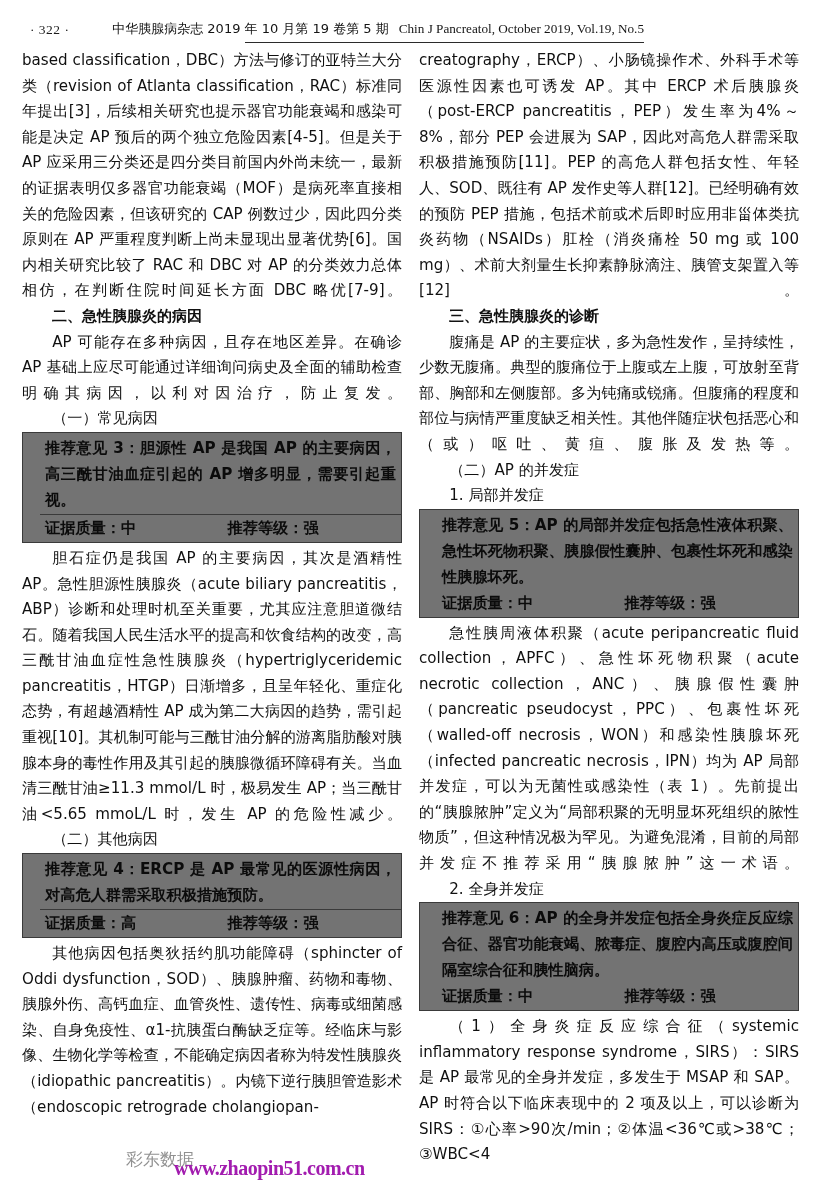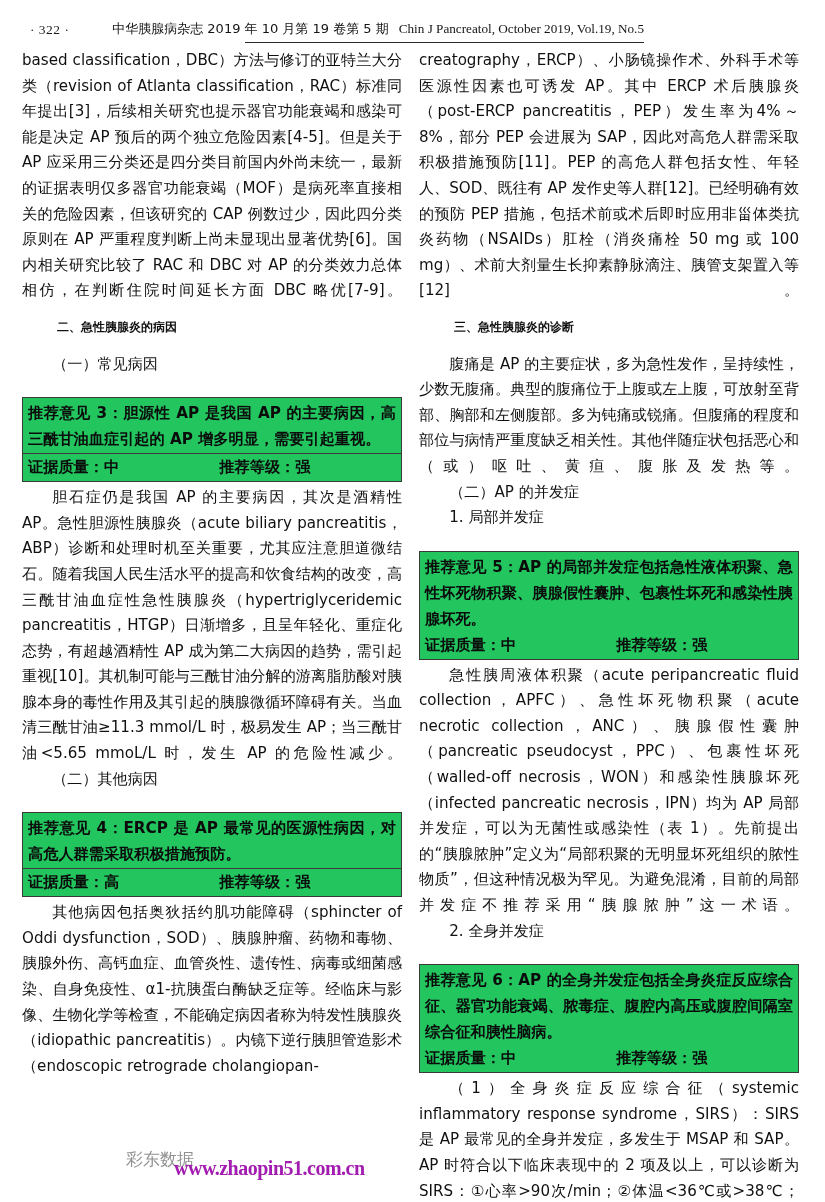--- a/index.html
+++ b/index.html
@@ -82,41 +82,41 @@
     text-align-last: justify;
     font-family: "DejaVu Sans", "Liberation Sans", sans-serif;
     color: #101010;
     letter-spacing: 0;
   }
   p.body.nolast { text-align-last: left; }
   p.indent { text-indent: 2em; }
 
   
   .h-sec {
-    margin: 11px;
-    font-size: 12px;
+    margin: 0;
+    font-size: 15px;
     line-height: 25.6px;
     font-weight: bold;
     text-indent: 2em;
     font-family: "DejaVu Sans", "Liberation Sans", sans-serif;
   }
   .h-sub {
     margin: 0;
     font-size: 15.1px;
     line-height: 25.6px;
     text-indent: 2em;
     font-family: "DejaVu Sans", "Liberation Sans", sans-serif;
   }
 
   
   .rec-box {
     border: 1px solid #3a3a3a;
-    margin: 20px 0 3px 0;
-    padding: 2px 5px 1px 5px;
-    background: #22c55e;
+    margin: 0 0 3px 0;
+    padding: 2px 5px 1px 22px;
+    background: #737373;
   }
   .rec-text {
     margin: 0;
     font-size: 15.2px;
     line-height: 26px;
     font-weight: bold;
     text-align: justify;
     text-align-last: left;
     font-family: "DejaVu Sans", "Liberation Sans", sans-serif;
     color: #0b0b0b;
@@ -175,20 +175,21 @@
 </div>
 
 <div class="columns">
 
   <div class="col">
 
     <p class="body">based classification，DBC）方法与修订的亚特兰大分类（revision of Atlanta classification，RAC）标准同年提出[3]，后续相关研究也提示器官功能衰竭和感染可能是决定 AP 预后的两个独立危险因素[4-5]。但是关于 AP 应采用三分类还是四分类目前国内外尚未统一，最新的证据表明仅多器官功能衰竭（MOF）是病死率直接相关的危险因素，但该研究的 CAP 例数过少，因此四分类原则在 AP 严重程度判断上尚未显现出显著优势[6]。国内相关研究比较了 RAC 和 DBC 对 AP 的分类效力总体相仿，在判断住院时间延长方面 DBC 略优[7-9]。</p>
 
     <div class="h-sec">二、急性胰腺炎的病因</div>
 
+    <p class="body indent">AP 可能存在多种病因，且存在地区差异。在确诊 AP 基础上应尽可能通过详细询问病史及全面的辅助检查明确其病因，以利对因治疗，防止复发。</p>
 
     <div class="h-sub">（一）常见病因</div>
 
     <div class="rec-box ruled">
       <p class="rec-text">推荐意见 3：胆源性 AP 是我国 AP 的主要病因，高三酰甘油血症引起的 AP 增多明显，需要引起重视。</p>
       <div class="rec-meta">
         <span class="q">证据质量：中</span>
         <span class="g">推荐等级：强</span>
       </div>
     </div>

